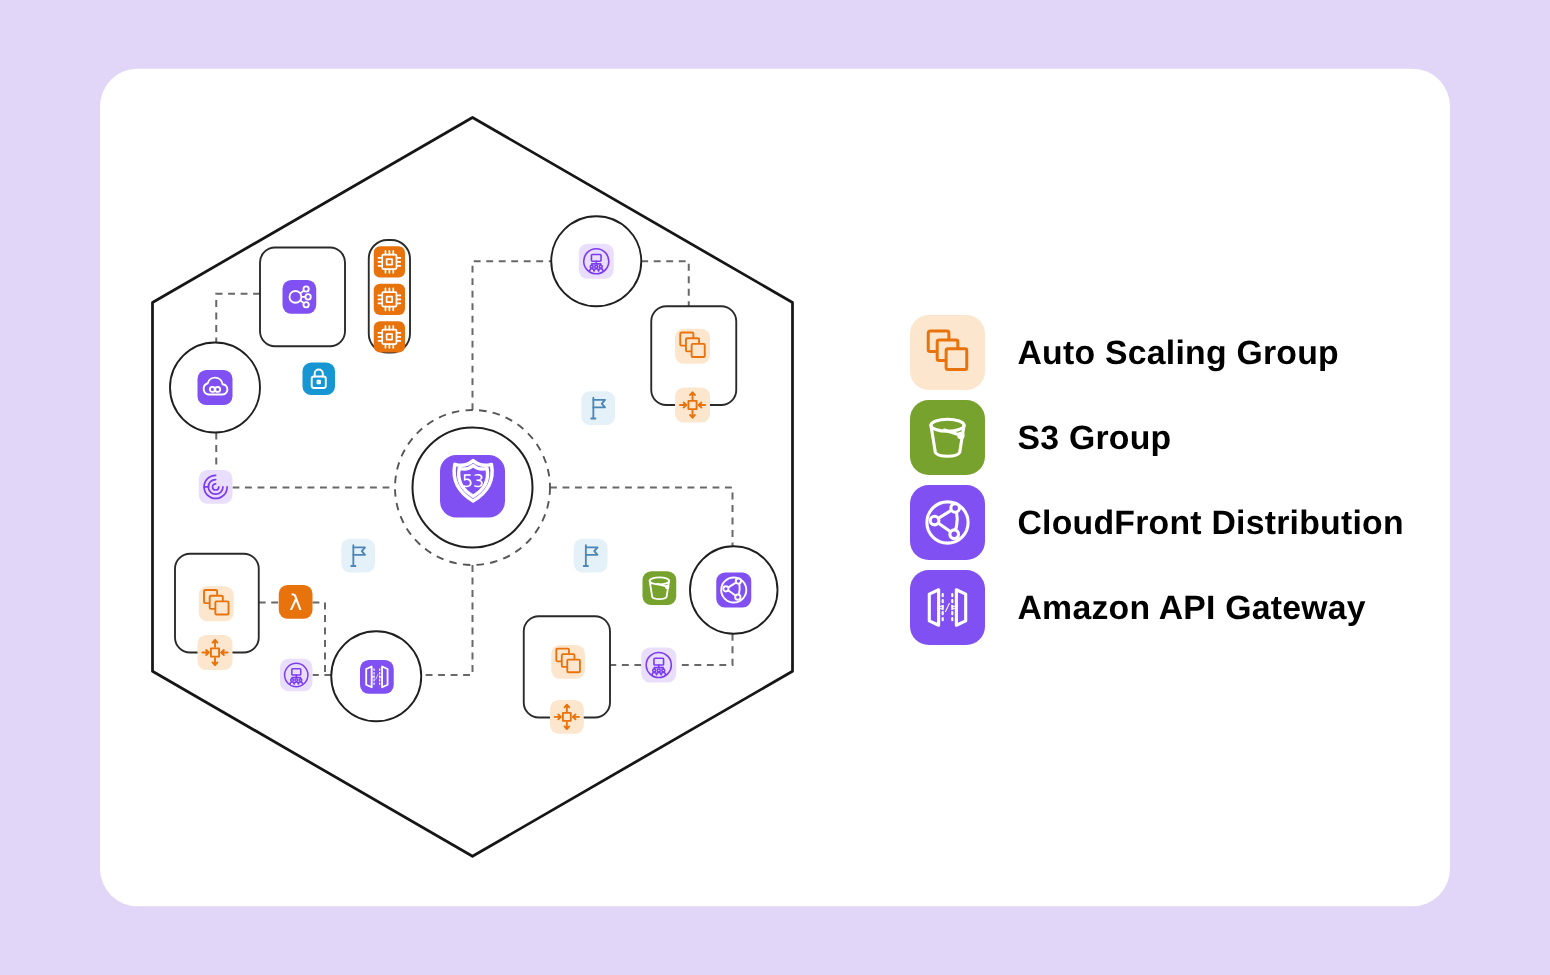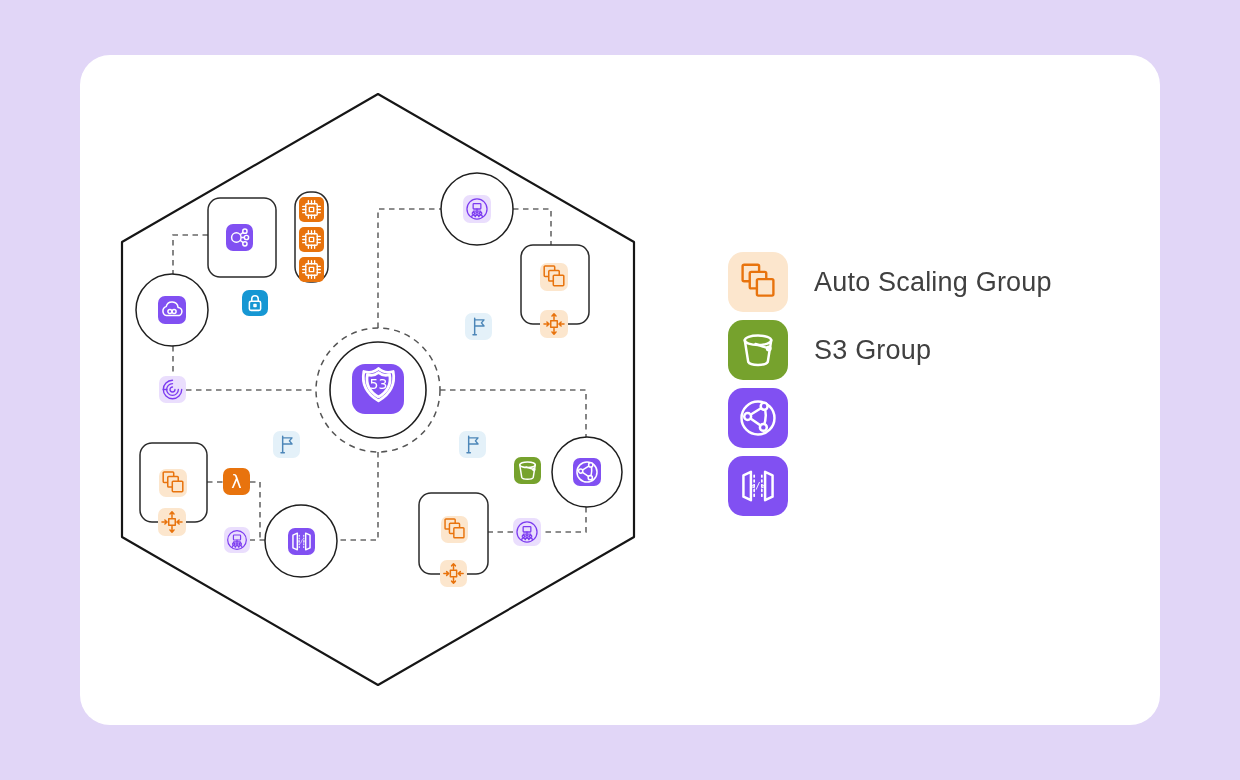--- a/index.html
+++ b/index.html
@@ -17,21 +17,21 @@
   .legend{
     position:absolute;left:648px;top:197px;
     display:flex;flex-direction:column;gap:8px;
   }
   .legend-row{display:flex;align-items:center;height:60px;}
   .legend-tile{
     width:60px;height:60px;border-radius:15px;flex:0 0 auto;
     display:flex;align-items:center;justify-content:center;
   }
   .legend-label{
-    margin-left:26px;font-size:27px;font-weight:400;color:#404040;
+    margin-left:26px;font-size:27px;font-weight:700;color:#000000;
     letter-spacing:.2px;white-space:nowrap;
   }
   .tile-peach{background:#FCE6CD;color:#E8730D;}
   .tile-green{background:#76A22D;color:#FFFFFF;}
   .tile-purple{background:#8150F2;color:#FFFFFF;}
   
   .g-sym{stroke-linecap:round;stroke-linejoin:round;}
 </style>
 </head>
 <body>
@@ -290,22 +290,24 @@
           </svg>
       </div>
       <span class="legend-label">S3 Group</span>
     </div>
     <div class="legend-row">
       <div class="legend-tile tile-purple" style="--knock:#8150F2">
         <svg width="46" height="46" viewBox="0 0 24 24">
             <use href="#sym-cf"></use>
           </svg>
       </div>
+      <span class="legend-label">CloudFront Distribution</span>
     </div>
     <div class="legend-row">
       <div class="legend-tile tile-purple">
         <svg width="46" height="46" viewBox="0 0 24 24">
             <use href="#sym-api"></use>
           </svg>
       </div>
+      <span class="legend-label">Amazon API Gateway</span>
     </div>
   </div>
 </div>
 
 </body></html>

